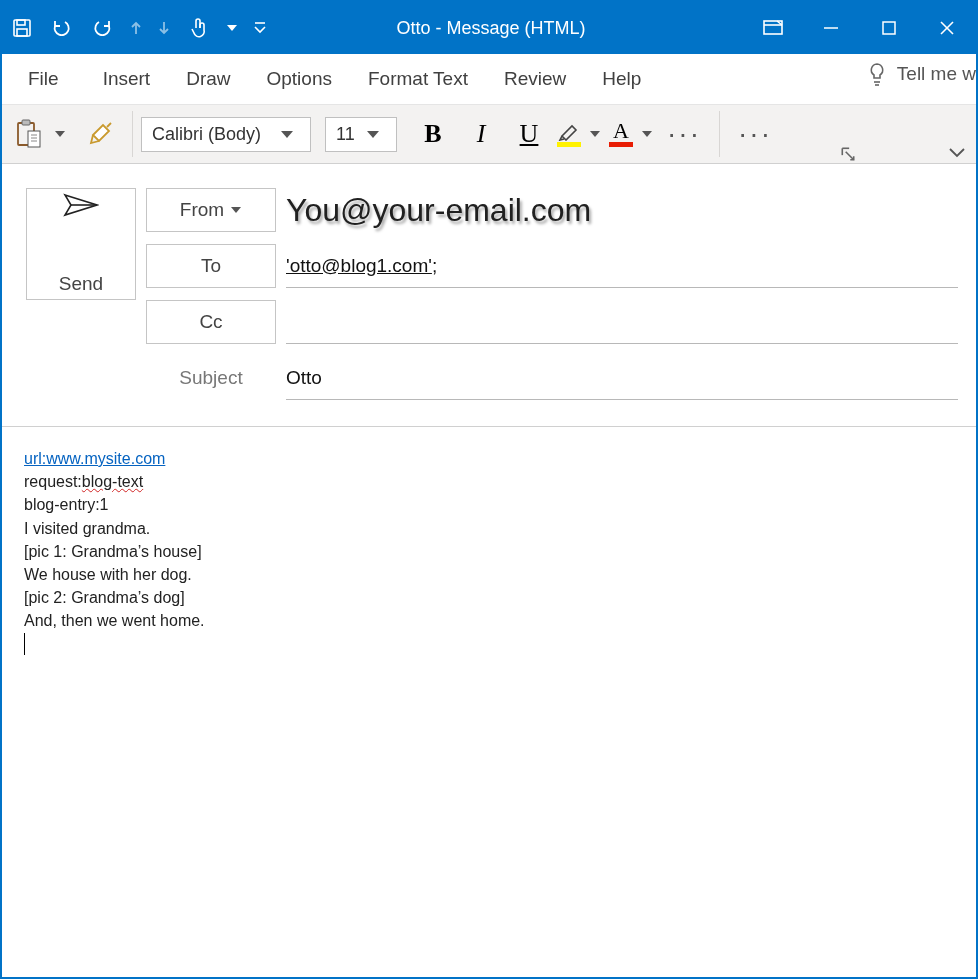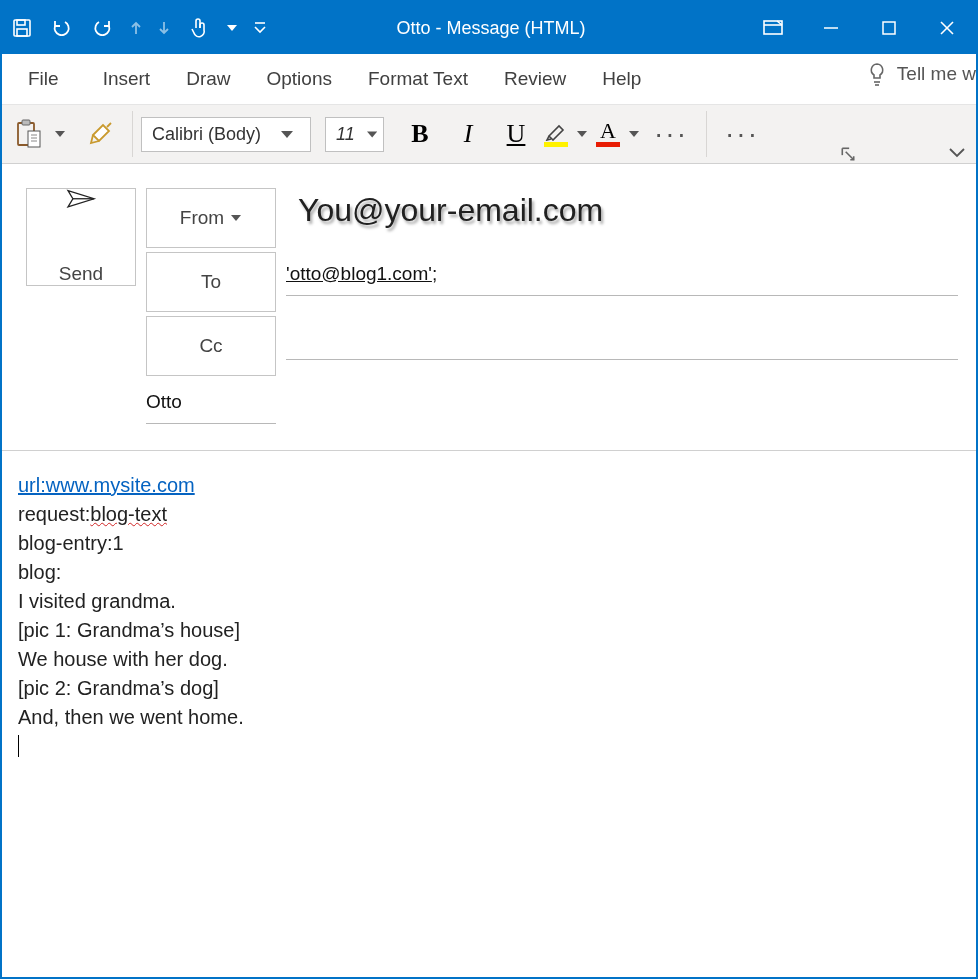--- a/index.html
+++ b/index.html
@@ -83,21 +83,21 @@
   .fontsel {
     display:flex; align-items:center;
     border:1px solid #c0c0c0;
     background:#fff;
     height:35px;
     padding:0 6px 0 10px;
     font-size:18px;
     color:#333;
     gap:20px;
   }
-  .fontsel.size { width:59px; gap:12px; padding:0 6px 0 10px;font-style:italic;}
+  .fontsel.size { width:72px; gap:12px; padding:0 6px 0 10px;}
   .btn-txt {
     width:48px; height:44px;
     display:flex; align-items:center; justify-content:center;
     font-family:"Times New Roman", serif;
   }
   .btn-b  { font-size:26px; font-weight:bold; }
   .btn-i  { font-size:26px; font-style:italic; }
   .btn-u  { font-size:26px; text-decoration:underline;}
   .color-combo { display:flex; align-items:center; height:44px; }
   .underline-color {
@@ -123,26 +123,26 @@
     display:grid;
     grid-template-columns:110px 130px 1fr;
     column-gap:10px;
   }
   .sendbox {
     grid-row:1 / span 2;
     border:1px solid #c5c5c5;
     display:flex; flex-direction:column;
     align-items:center; justify-content:center;
     color:#444; font-size:19px;
-    height:98px;
+    height:112px;
     gap:24px;
   }
   .addr-btn {
     border:1px solid #c5c5c5;
-    height:60px;
+    height:44px;
     display:flex; align-items:center; justify-content:center;
     color:#444; font-size:19px;
     gap:6px;
     margin-bottom:4px;
   }
   .addr-field {
     height:44px;
     border-bottom:1px solid #b8b8b8;
     display:flex; align-items:center;
     font-size:19px; color:#111;
@@ -154,22 +154,22 @@
     line-height:44px;
   }
   .subj-label {
     color:#777; font-size:19px;
     display:flex; align-items:center; justify-content:center;
     height:44px;
   }
   .tolink { text-decoration:underline; }
   
   .bodyarea {
-    padding:20px 16px;
-    font-size:20px;
+    padding:20px 22px;
+    font-size:16px;
     color:#222;
     line-height:1.45;
   }
   .bodyarea a { color:#0563C1; text-decoration:underline; }
   .squiggle {
     text-decoration-line:underline;
     text-decoration-style:wavy;
     text-decoration-color:#d02424;
     text-decoration-thickness:1px;
   }
@@ -373,49 +373,49 @@
       </svg>
       <div style="height:8px"></div>
       <span>Send</span>
     </div>
     <div class="addr-btn">
       <span>From</span>
       <svg width="12" height="10" viewBox="0 0 12 10" fill="#555">
           <path d="M1 2 L11 2 L6 8 Z"></path>
         </svg>
     </div>
-    <div class="addr-field" style="border-bottom:none;margin-left:12px;">
+    <div class="addr-field" style="border-bottom:none;">
       <span class="from-val">You@your-email.com</span>
     </div>
 
     <div class="addr-btn">
       <span>To</span>
     </div>
     <div class="addr-field">
       <span class="tolink">'otto@blog1.com'</span>
         <span>;</span>
     </div>
 
     <div style="grid-column:1"></div>
     <div class="addr-btn">
       <span>Cc</span>
     </div>
     <div class="addr-field"></div>
 
     <div style="grid-column:1"></div>
+    <div class="subj-label">Subject</div>
     <div class="addr-field">
       <span>Otto</span>
     </div>
   </div>
 </div>
 
 <div class="bodyarea">
   <div><a>url:www.mysite.com</a></div>
   <div><span>request:</span><span class="squiggle">blog-text</span></div>
   <div>blog-entry:1</div>
-  <div>blog:</div>
   <div>I visited grandma.</div>
   <div>[pic 1: Grandma’s house]</div>
   <div>We house with her dog.</div>
   <div>[pic 2: Grandma’s dog]</div>
   <div>And, then we went home.</div>
   <div><span class="caret"></span></div>
 </div>
 
 </body></html>

